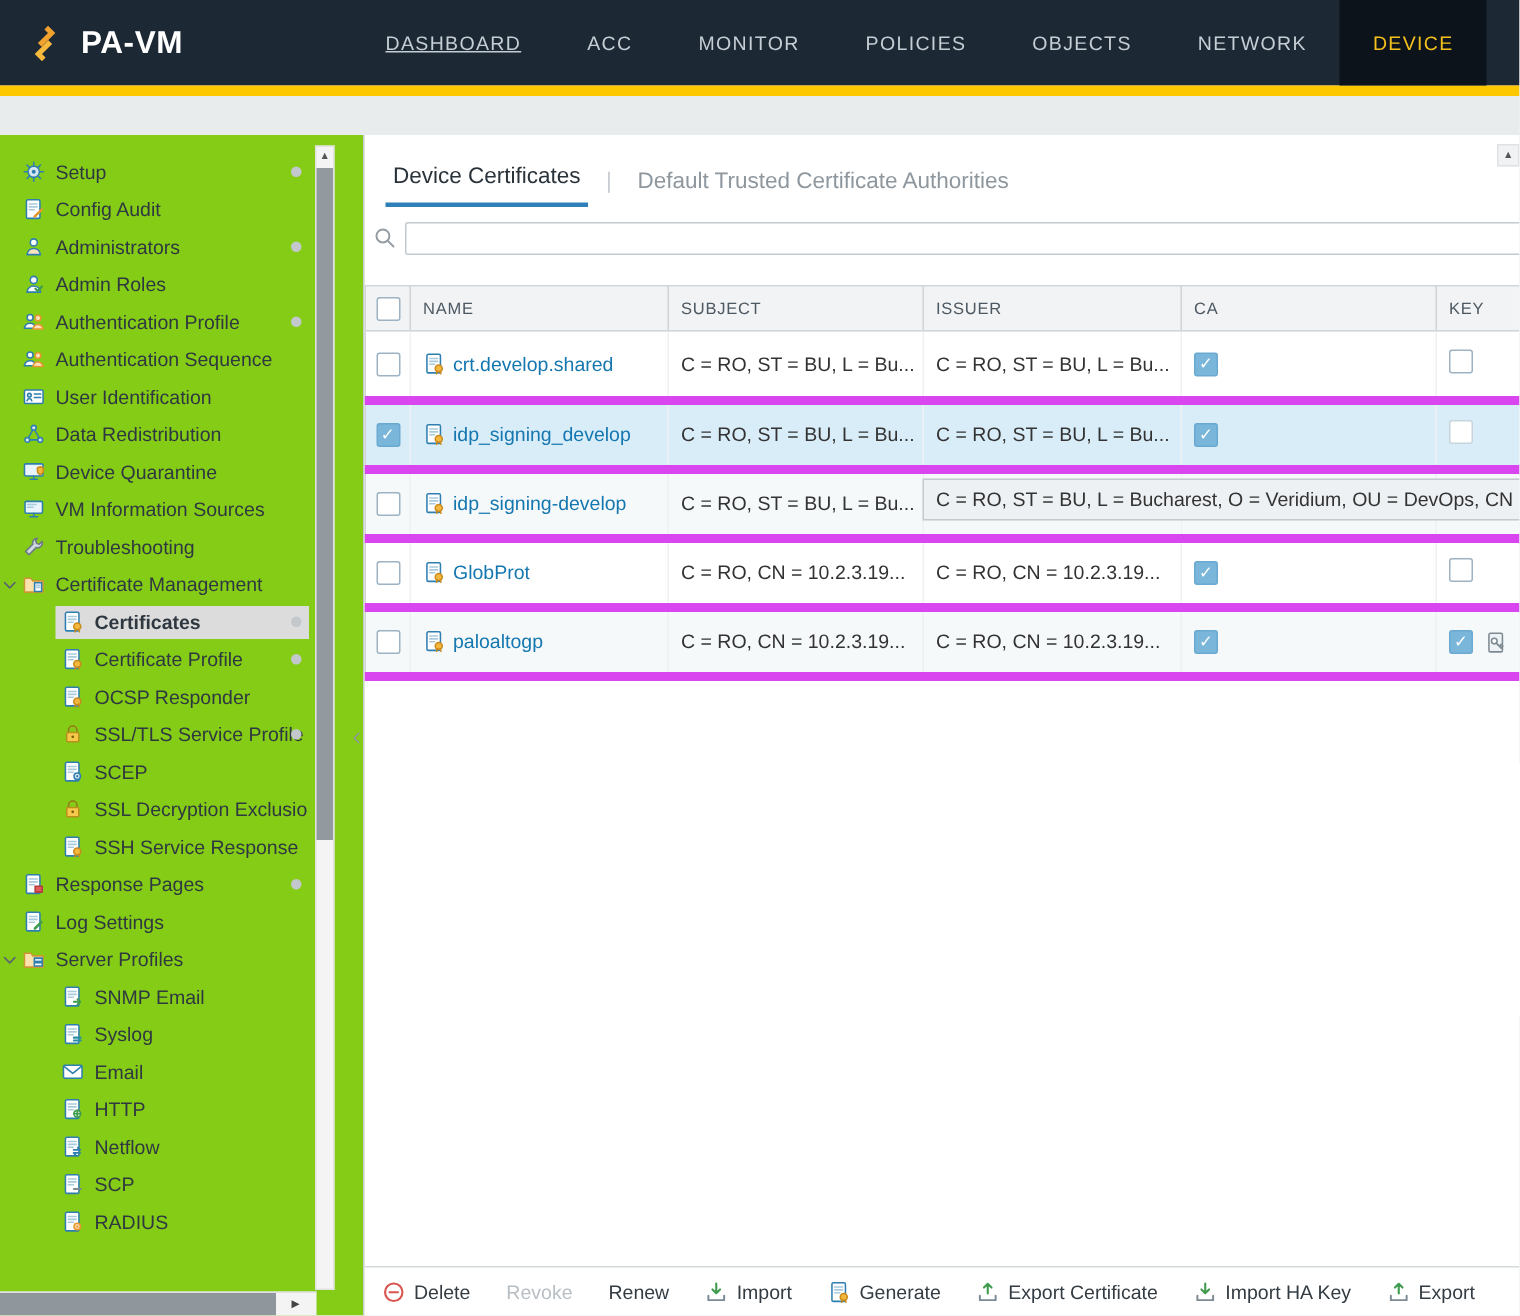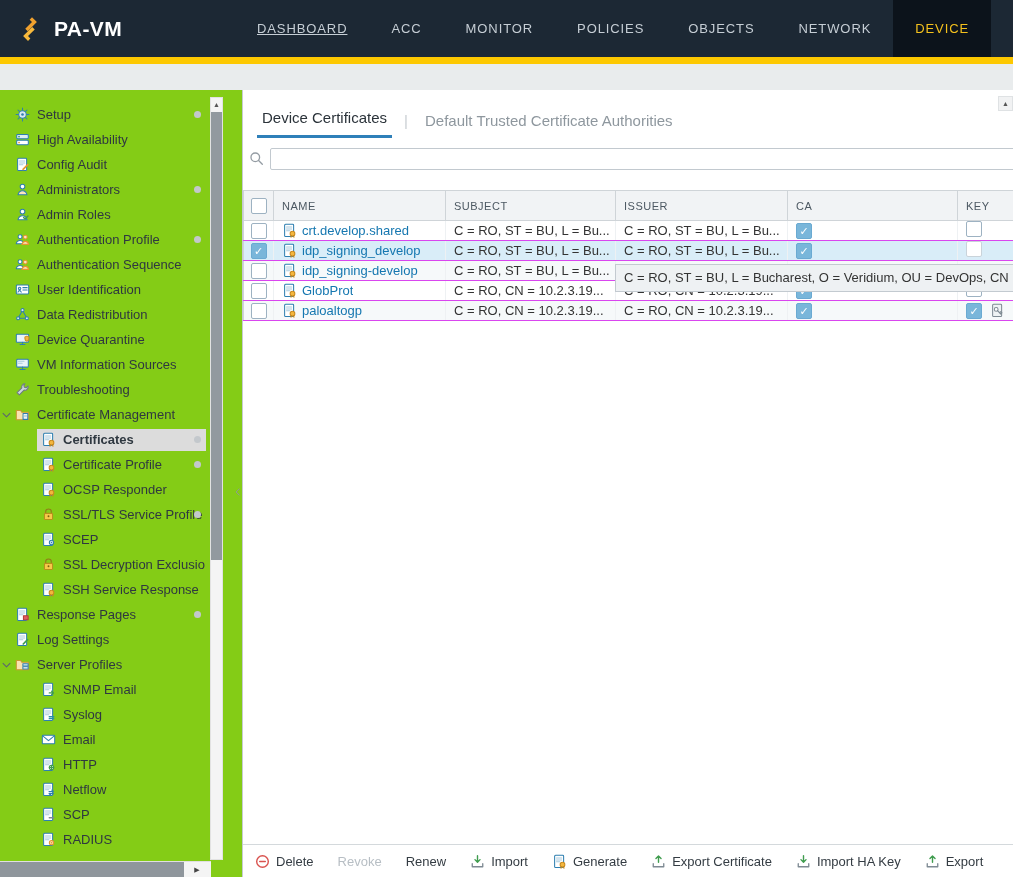--- a/index.html
+++ b/index.html
@@ -50,21 +50,21 @@
 .tab.inactive{color:#8e979e}
 .tab-sep{color:#c9ced2;padding:0 12px 9px;font-size:15px}
 
 .searchrow{position:relative;margin:10px 0 0 6px;height:24px}
 .search-icon{position:absolute;left:0;top:3px;width:16px;height:16px}
 .search-input{position:absolute;left:21px;right:-2px;top:0;height:22px;border:1px solid #c2c9cf;border-radius:2px;font-size:13px;padding:0 7px;outline:none;color:#333;background:#fff}
 
 .tablewrap{margin-top:18px}
 table.cert{border-collapse:collapse;table-layout:fixed;width:834px;border-left:1px solid #cfd4d8}
 th{background:#f1f3f5;border:1px solid #cfd4d8;height:30px;font-size:11px;font-weight:normal;color:#4c5862;text-align:left;padding:0 8px;letter-spacing:.5px}
-td{height:20px;border-bottom:1px solid #d946ef;border-right:1px solid #eef1f3;padding:0 8px;font-size:13px;color:#333;white-space:nowrap;overflow:hidden;vertical-align:middle}
+td{height:46px;border-bottom:6px solid #d946ef;border-right:1px solid #eef1f3;padding:0 8px;font-size:13px;color:#333;white-space:nowrap;overflow:hidden;vertical-align:middle}
 tr.sel td{background:#d9edf8}
 tr.alt td{background:#f6f9fa}
 td.c-check,th.c-check{text-align:center;padding:0}
 .cb{width:16px;height:16px;border:1px solid #9db2c2;border-radius:2px;background:#fff;display:inline-block;text-align:center;line-height:15px;font-size:11px;color:#fff;vertical-align:middle;cursor:pointer}
 .cb.checked{background:#79b6da;border-color:#6aaad2}
 .cb.light{border-color:#c9d3da}
 .namecell{display:flex;align-items:center;gap:5px}
 .namecell a{color:#1577b0;text-decoration:none;overflow:hidden;text-overflow:ellipsis}
 td.pop-cell{overflow:visible;position:relative}
 .cell-pop{position:absolute;left:-1px;top:3px;height:28px;line-height:26px;background:#eef1f3;border:1px solid #c3cad0;padding:0 8px;white-space:nowrap;z-index:5;font-size:13px;color:#333}
@@ -128,33 +128,20 @@
               <span class="ticon">
                 <svg width="15" height="15" viewBox="0 0 16 16" fill="none" stroke-linecap="round" stroke-linejoin="round" stroke-width="1.1">
                   <circle cx="8" cy="8" r="4" fill="#d7e7f1" stroke="#2e7fb0"></circle>
                   <circle cx="8" cy="8" r="1.4" fill="#2e7fb0"></circle>
                   <path d="M8 1.2v2.2M8 12.6v2.2M1.2 8h2.2M12.6 8h2.2M3.2 3.2l1.5 1.5M11.3 11.3l1.5 1.5M12.8 3.2l-1.5 1.5M4.7 11.3l-1.5 1.5" stroke="#2e7fb0"></path>
                 </svg>
               </span>
               <span class="tlabel">Setup</span>
             </span>
             <span class="dot"></span>
-          </div>
-          <div class="titem lvl0">
-            <span class="inner">
-              <span class="ticon">
-                <svg width="15" height="15" viewBox="0 0 16 16" fill="none" stroke-linecap="round" stroke-linejoin="round" stroke-width="1.1">
-                  <rect x="1.8" y="2.6" width="12.4" height="4.6" rx="1" fill="#ddeef6" stroke="#2e7fb0"></rect>
-                  <rect x="1.8" y="8.9" width="12.4" height="4.6" rx="1" fill="#fff" stroke="#2e7fb0"></rect>
-                  <circle cx="4.3" cy="4.9" r=".9" fill="#3f9c4e"></circle>
-                  <circle cx="4.3" cy="11.2" r=".9" fill="#e8962e"></circle>
-                </svg>
-              </span>
-              <span class="tlabel">High Availability</span>
-            </span>
           </div>
           <div class="titem lvl0">
             <span class="inner">
               <span class="ticon">
                 <svg width="15" height="15" viewBox="0 0 16 16" fill="none" stroke-linecap="round" stroke-linejoin="round" stroke-width="1.1">
                   <rect x="2.8" y="1.3" width="9.6" height="13.2" rx="1" fill="#fff" stroke="#2e7fb0"></rect>
                   <path d="M4.8 4.3h5.6M4.8 6.3h5.6M4.8 8.3h3.6" stroke="#a8cadd"></path>
                   <path d="M8.6 13.2l5-5" stroke="#e8962e" stroke-width="1.8"></path>
                 </svg>
               </span>

